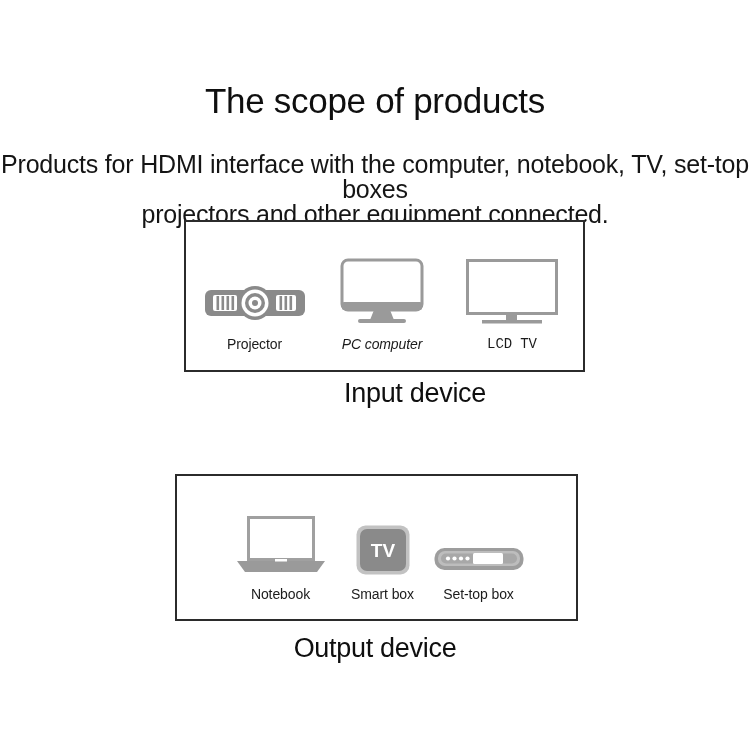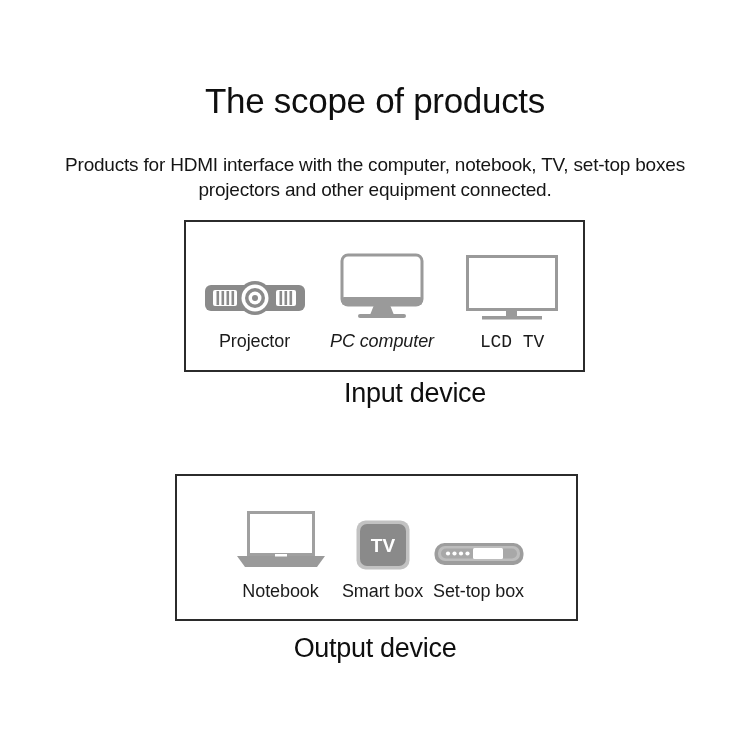--- a/index.html
+++ b/index.html
@@ -36,21 +36,21 @@
     color: #0f0f0f;
     line-height: 1.1;
   }
 
   .subtitle {
     position: absolute;
     left: 0;
     top: 152px;
     width: 750px;
     text-align: center;
-    font-size: 19px;
+    font-size: 25px;
     font-weight: 400;
     line-height: 25px;
     color: #151515;
     letter-spacing: -0.2px;
   }
   .subtitle .line2 { display: block; }
 
   
   .device-box {
     position: absolute;
@@ -79,21 +79,21 @@
     height: 100%;
   }
   .icon-wrap {
     display: flex;
     align-items: flex-end;
     justify-content: center;
     flex: 1 1 auto;
     width: 100%;
   }
   .device-label {
-    font-size: 18px;
+    font-size: 14px;
     color: #1b1b1b;
     letter-spacing: -0.1px;
     margin-top: 10px;
     white-space: nowrap;
     text-align: center;
   }
 
   
   #input-box  .cell-projector { width: 125px; }
   #input-box  .cell-pc        { width: 130px; font-style: italic; }

